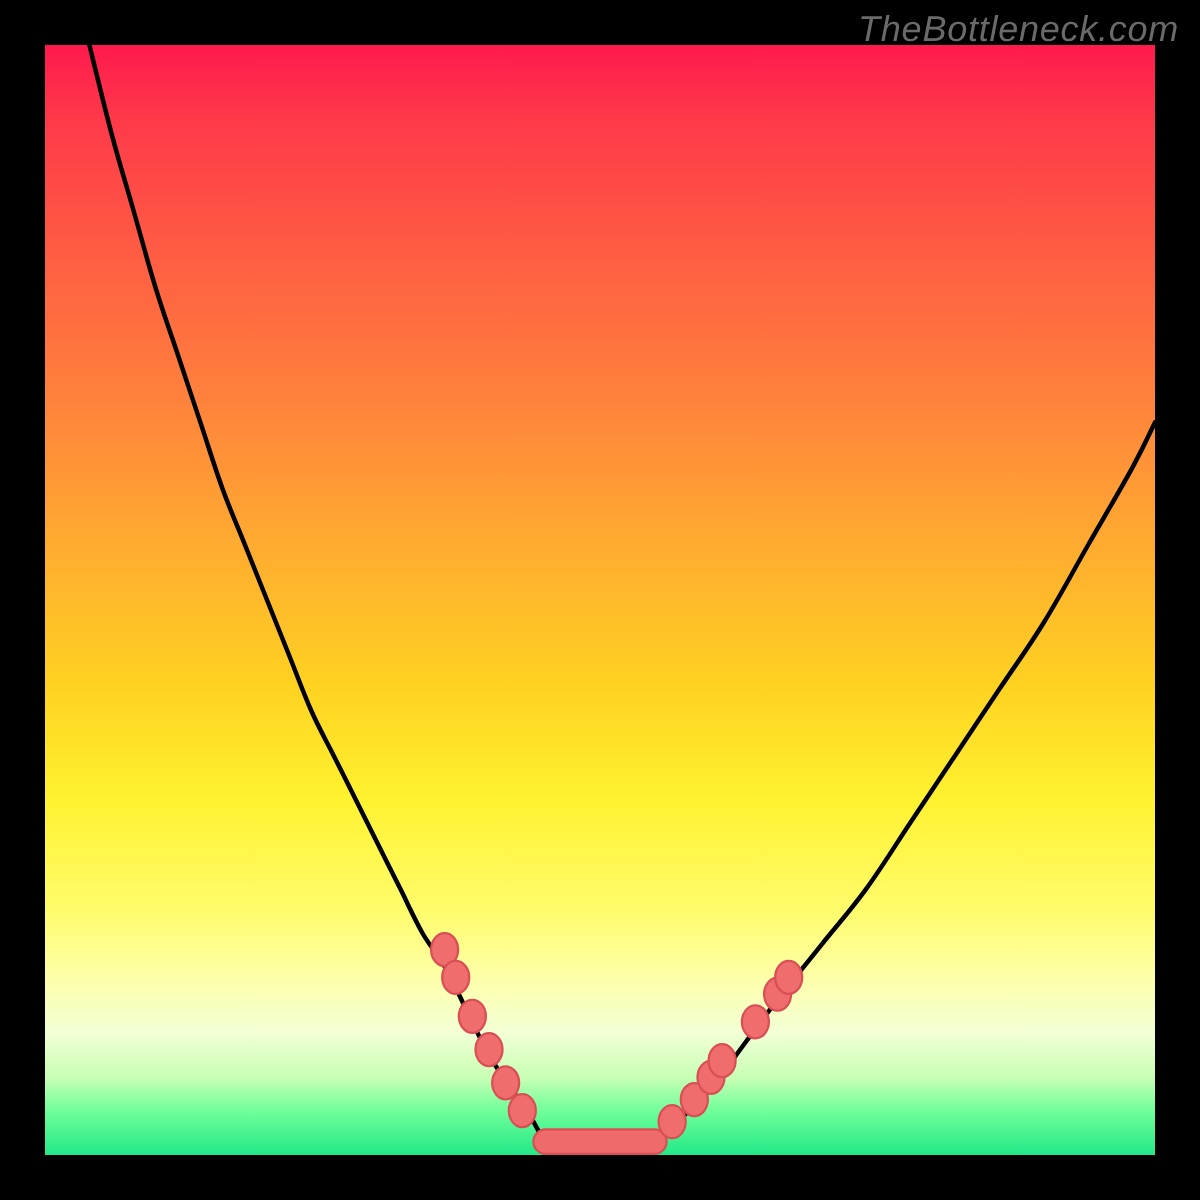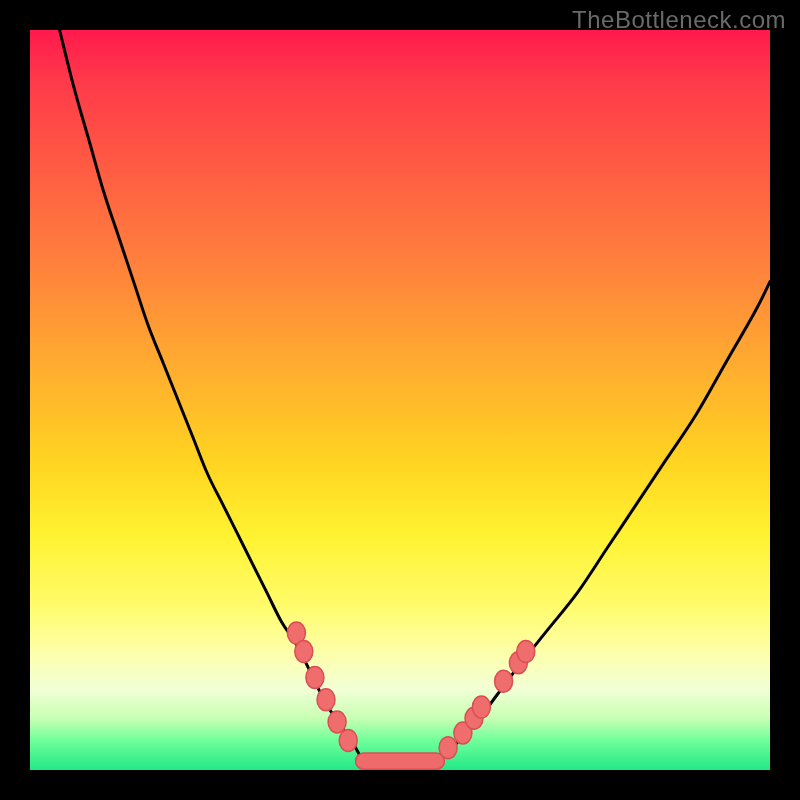--- a/index.html
+++ b/index.html
@@ -41,20 +41,21 @@
       #22e887 100%);
   }
   .watermark {
     position: absolute;
     top: 6px;
     right: 14px;
     color: #6a6a6a;
     font-size: 24px;
     letter-spacing: 0.5px;
     user-select: none;
+    font-style: italic;
   }
   svg.overlay {
     position: absolute;
     left: 30px;
     top: 30px;
     width: 740px;
     height: 740px;
     overflow: visible;
   }
 </style>

